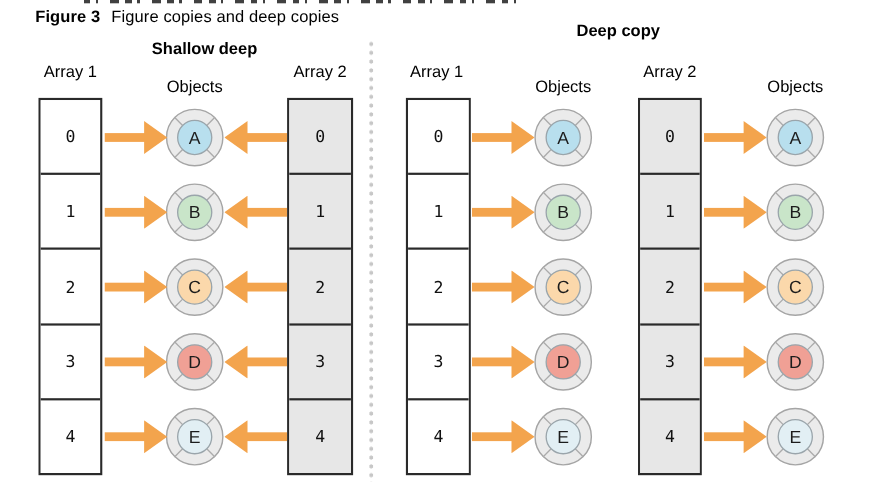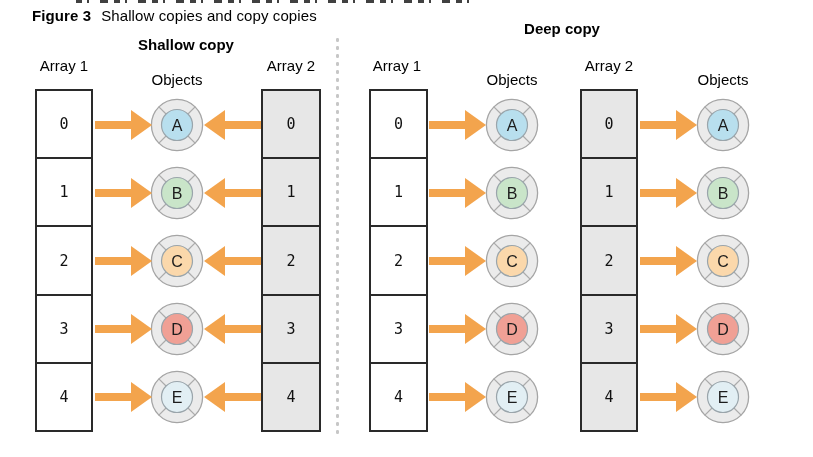--- a/index.html
+++ b/index.html
@@ -52,24 +52,24 @@
   .arrowbox.flip svg{transform:scaleX(-1);}
 </style>
 </head>
 <body>
 
 <div class="canvas">
 
   <div class="abs top-crop" style="left:76px;top:0;width:400px;"></div>
 
   <div class="abs caption">
-    <span class="flabel">Figure 3</span><span>Shallow copies and copy copies</span>
+    <span class="flabel">Figure 3</span><span>Figure copies and deep copies</span>
   </div>
 
-  <div class="abs hdr" style="left:86px;top:36px;width:200px;">Shallow copy</div>
+  <div class="abs hdr" style="left:86px;top:36px;width:200px;">Shallow deep</div>
   <div class="abs hdr" style="left:462px;top:20px;width:200px;">Deep copy</div>
 
   <div class="abs collabel bold" style="left:19px;top:57px;width:90px;">Array 1</div>
   <div class="abs collabel" style="left:132px;top:71px;width:90px;">Objects</div>
   <div class="abs collabel bold" style="left:246px;top:57px;width:90px;">Array 2</div>
 
   <div class="abs collabel bold" style="left:352px;top:57px;width:90px;">Array 1</div>
   <div class="abs collabel" style="left:467px;top:71px;width:90px;">Objects</div>
   <div class="abs collabel bold" style="left:564px;top:57px;width:90px;">Array 2</div>
   <div class="abs collabel" style="left:678px;top:71px;width:90px;">Objects</div>

